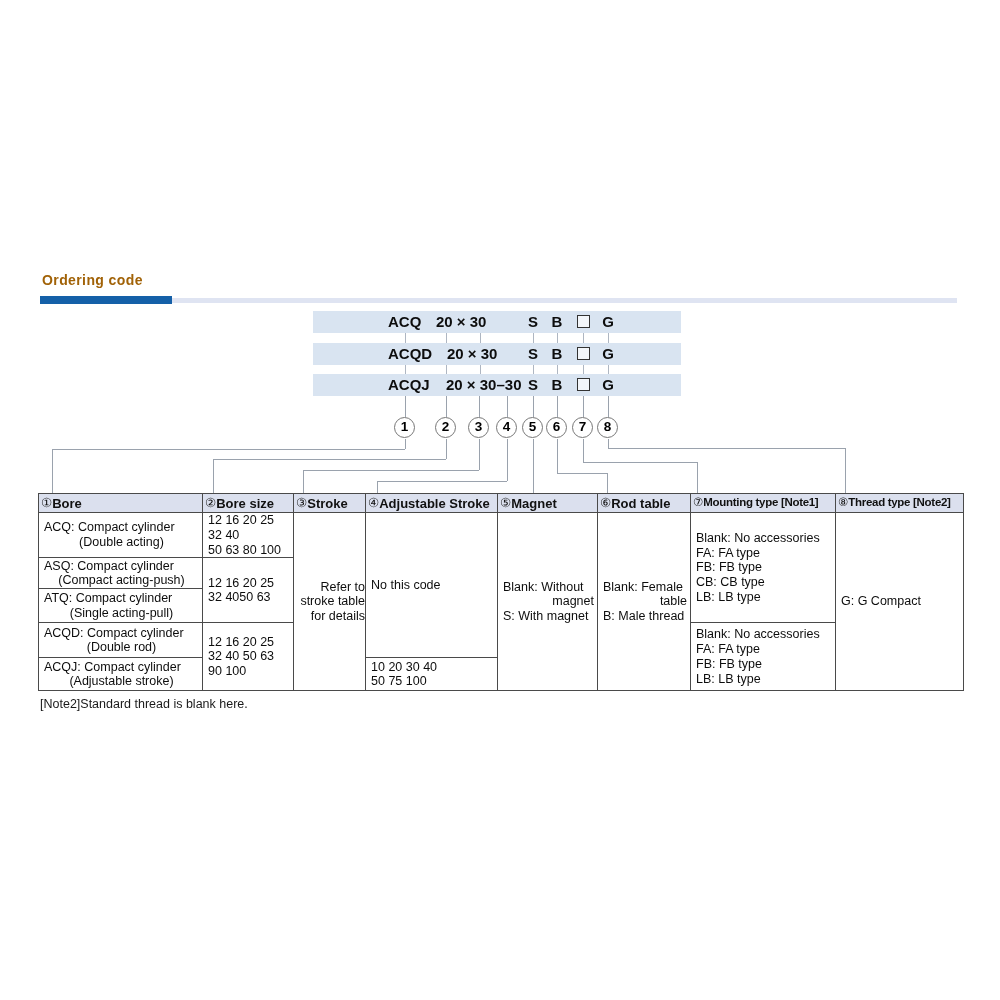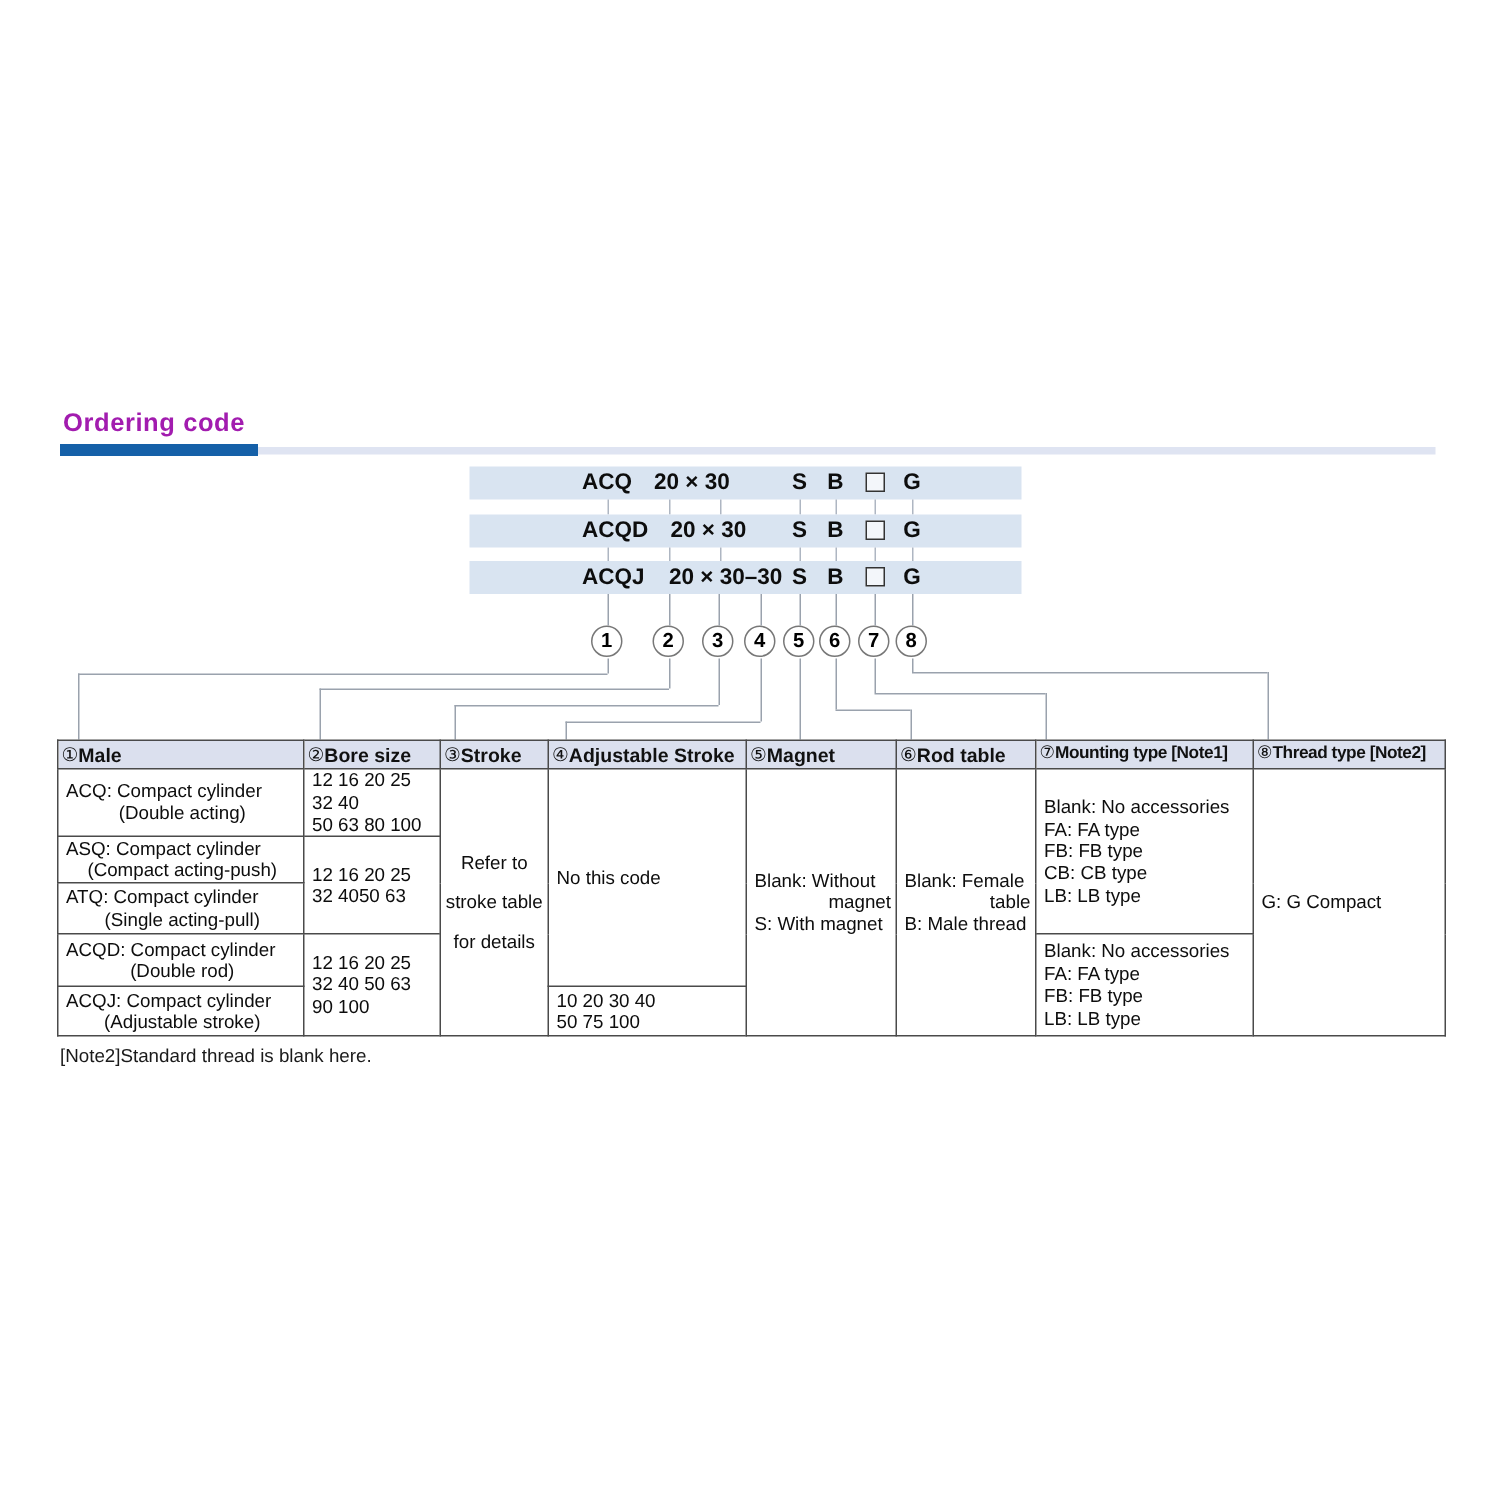--- a/index.html
+++ b/index.html
@@ -1,21 +1,21 @@
 <!DOCTYPE html>
 <html><head>
 <meta charset="utf-8">
 <style>
   html,body{margin:0;padding:0;background:#fff;}
   .canvas{position:relative;width:1000px;height:1000px;background:#ffffff;overflow:hidden;
           font-family:"Liberation Sans", sans-serif;color:#111;}
   .abs{position:absolute;}
 
   
-  .page-title{font-size:17px;font-weight:bold;color:#a21caf;letter-spacing:.4px;}
+  .page-title{font-size:14px;font-weight:bold;color:#a16207;letter-spacing:.4px;}
   .rule-dark{background:#1560a8;}
   .rule-light{background:#dfe4f2;}
 
   
   .code-bar{background:#d9e4f1;height:22px;width:368px;left:313px;}
   .code-txt{position:absolute;font-size:15px;font-weight:bold;color:#0d0d0d;line-height:22px;white-space:nowrap;}
   .code-ctr{width:16px;text-align:center;}
   .blank-box{position:absolute;width:11px;height:11px;border:1.5px solid #333;background:#f3f6fa;}
 
   
@@ -38,21 +38,21 @@
   .hsmall .hlabel{font-size:11.5px;letter-spacing:-0.3px;}
   .hsmall .hnum{font-size:11.5px;}
 
   td .cell{display:flex;flex-direction:column;justify-content:center;height:100%;
            font-size:12.5px;line-height:1.18;color:#0d0d0d;}
   .pad{padding-left:5px;padding-right:3px;}
   .ln-left{text-align:left;}
   .ln-center{text-align:center;}
   .ln-right{text-align:right;}
   .bore-small{font-size:10.5px;line-height:1.15;}
-  .stroke-cell{text-align:center;gap:12px;}
+  .stroke-cell{text-align:right;}
 
   
   .note{font-size:12.5px;color:#1a1a1a;line-height:1.25;white-space:nowrap;}
 </style>
 </head>
 <body>
 
 <div class="canvas">
 
   <div class="abs page-title" style="left:42px;top:272px;">Ordering code</div>
@@ -157,21 +157,21 @@
         <col style="width:100px">
           <col style="width:93px">
           <col style="width:145px">
           <col style="width:128px">
       </colgroup>
       <tbody>
           <tr>
         <th>
               <div class="th-inner">
                 <span class="hnum">①</span>
-                <span class="hlabel">Male</span>
+                <span class="hlabel">Bore</span>
               </div>
             </th>
         <th>
               <div class="th-inner">
                 <span class="hnum">②</span>
                 <span class="hlabel">Bore size</span>
               </div>
             </th>
         <th>
               <div class="th-inner">

